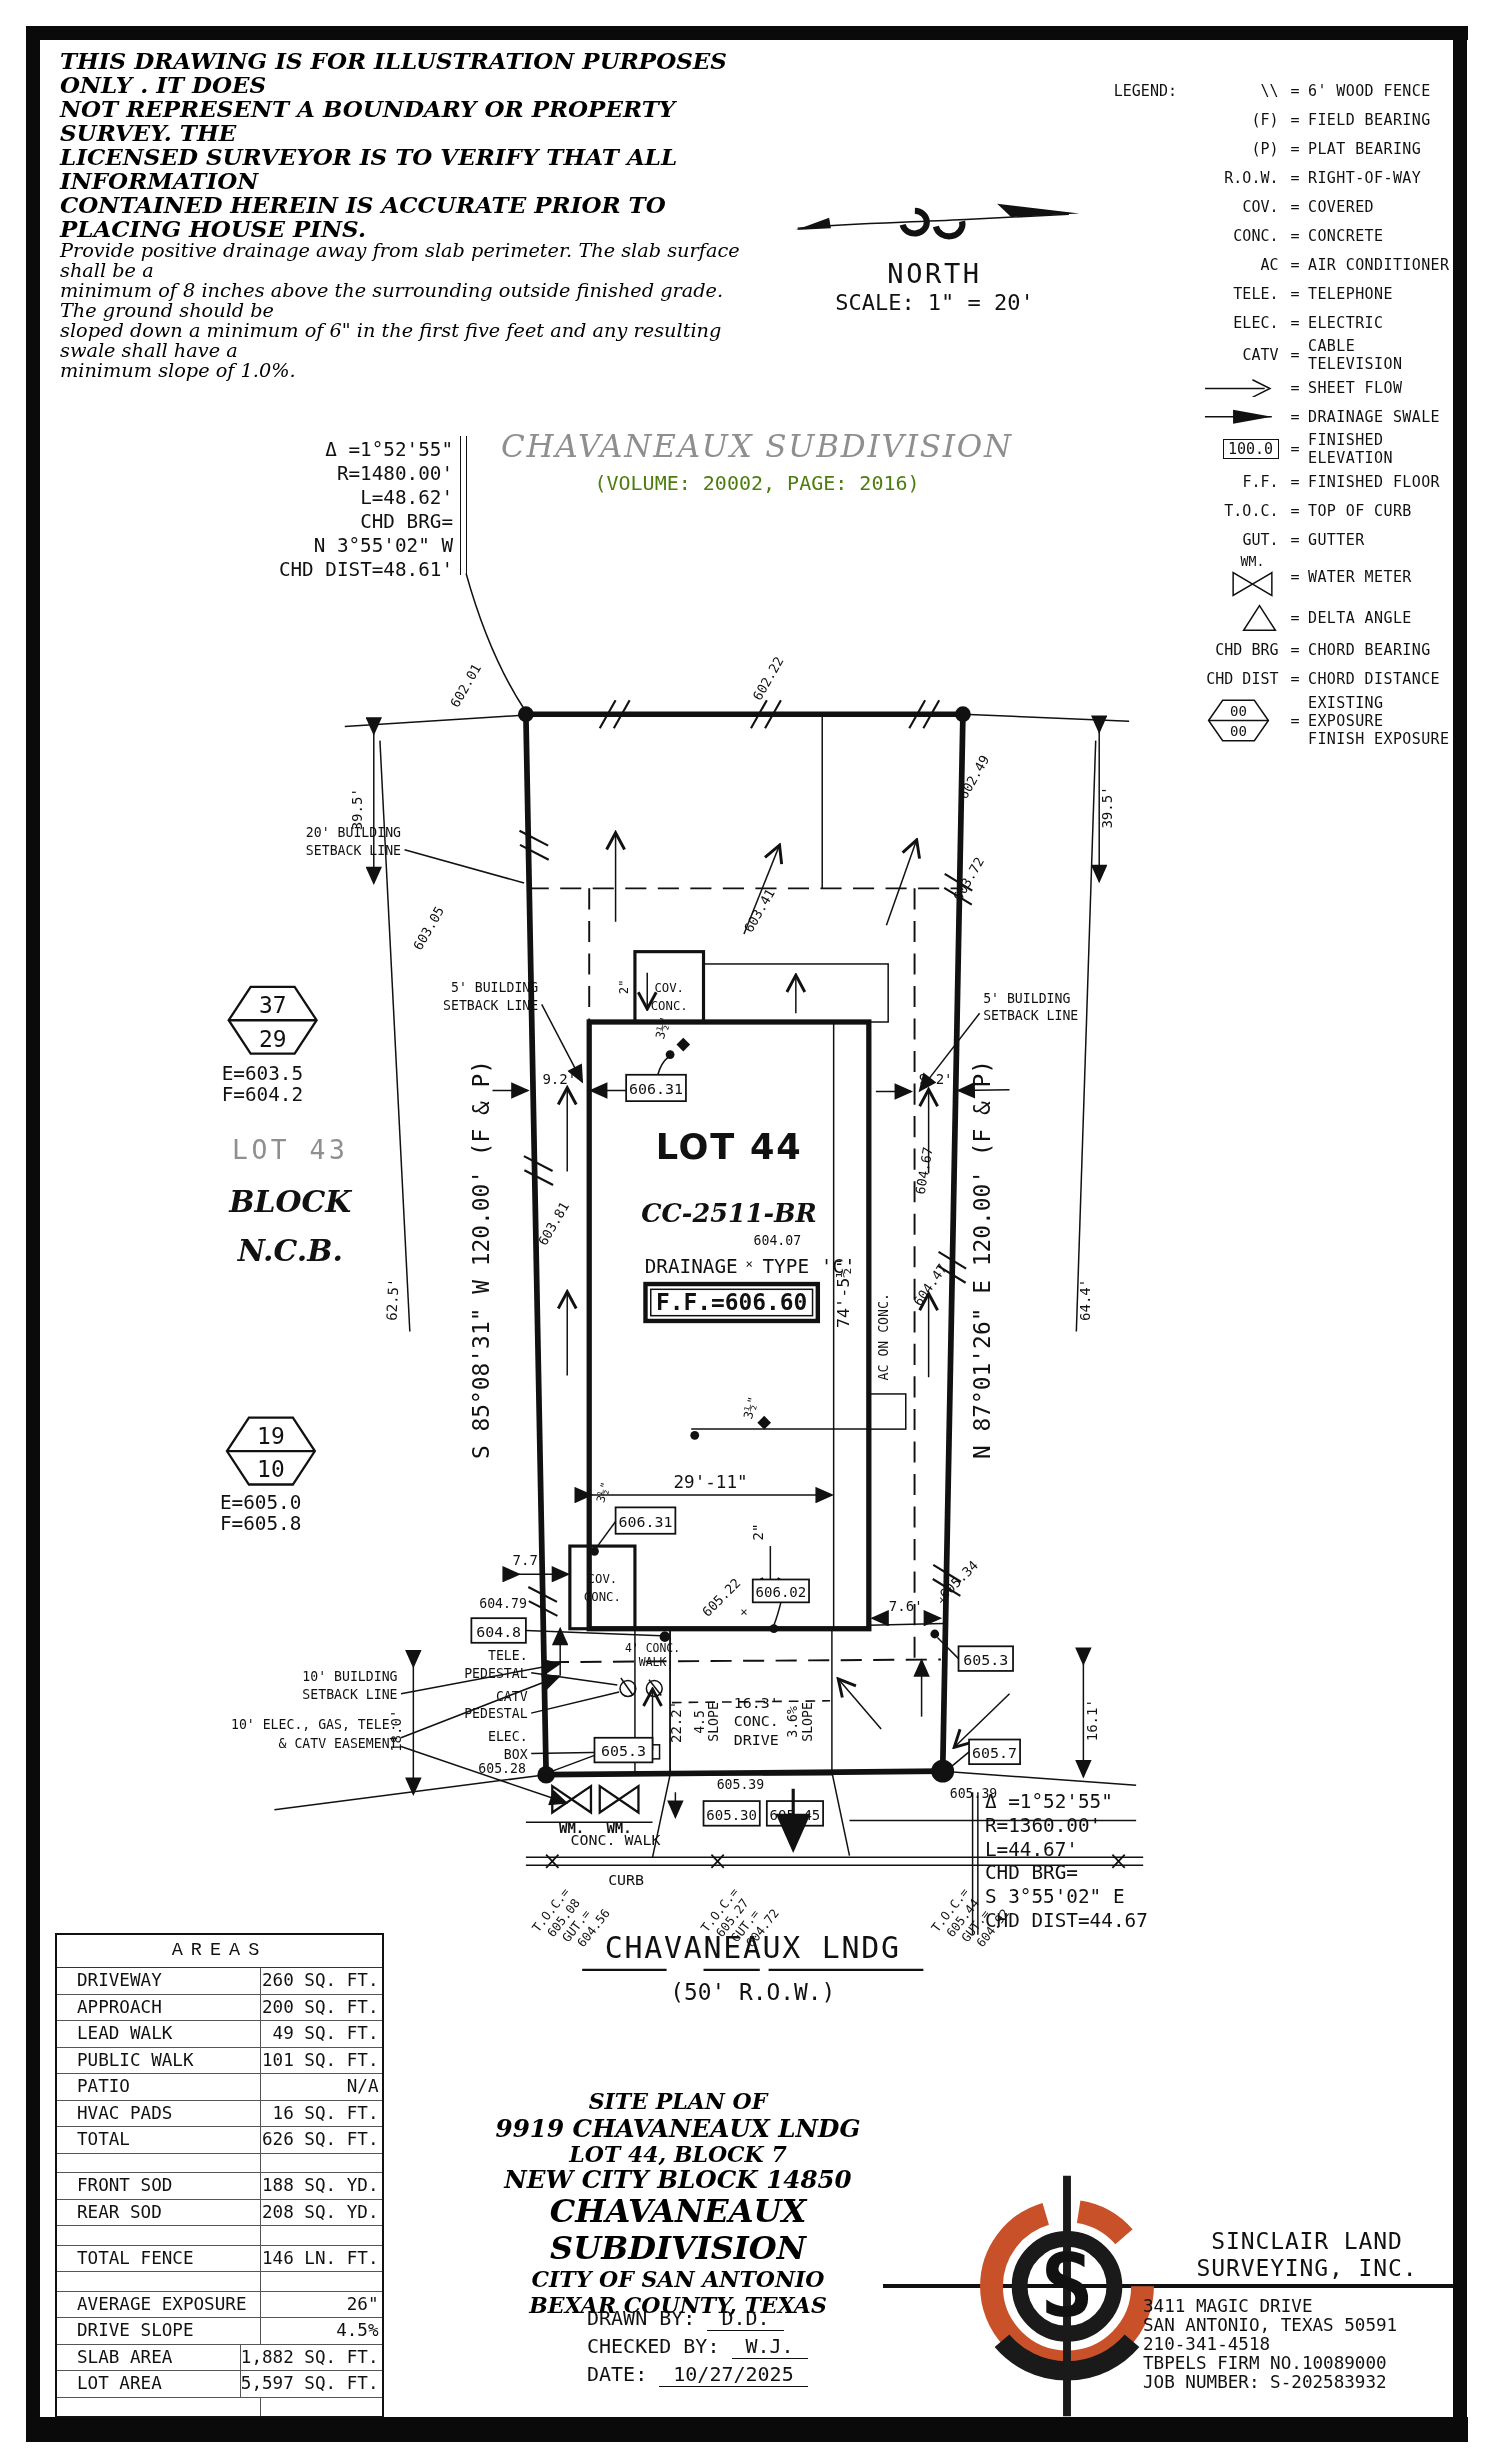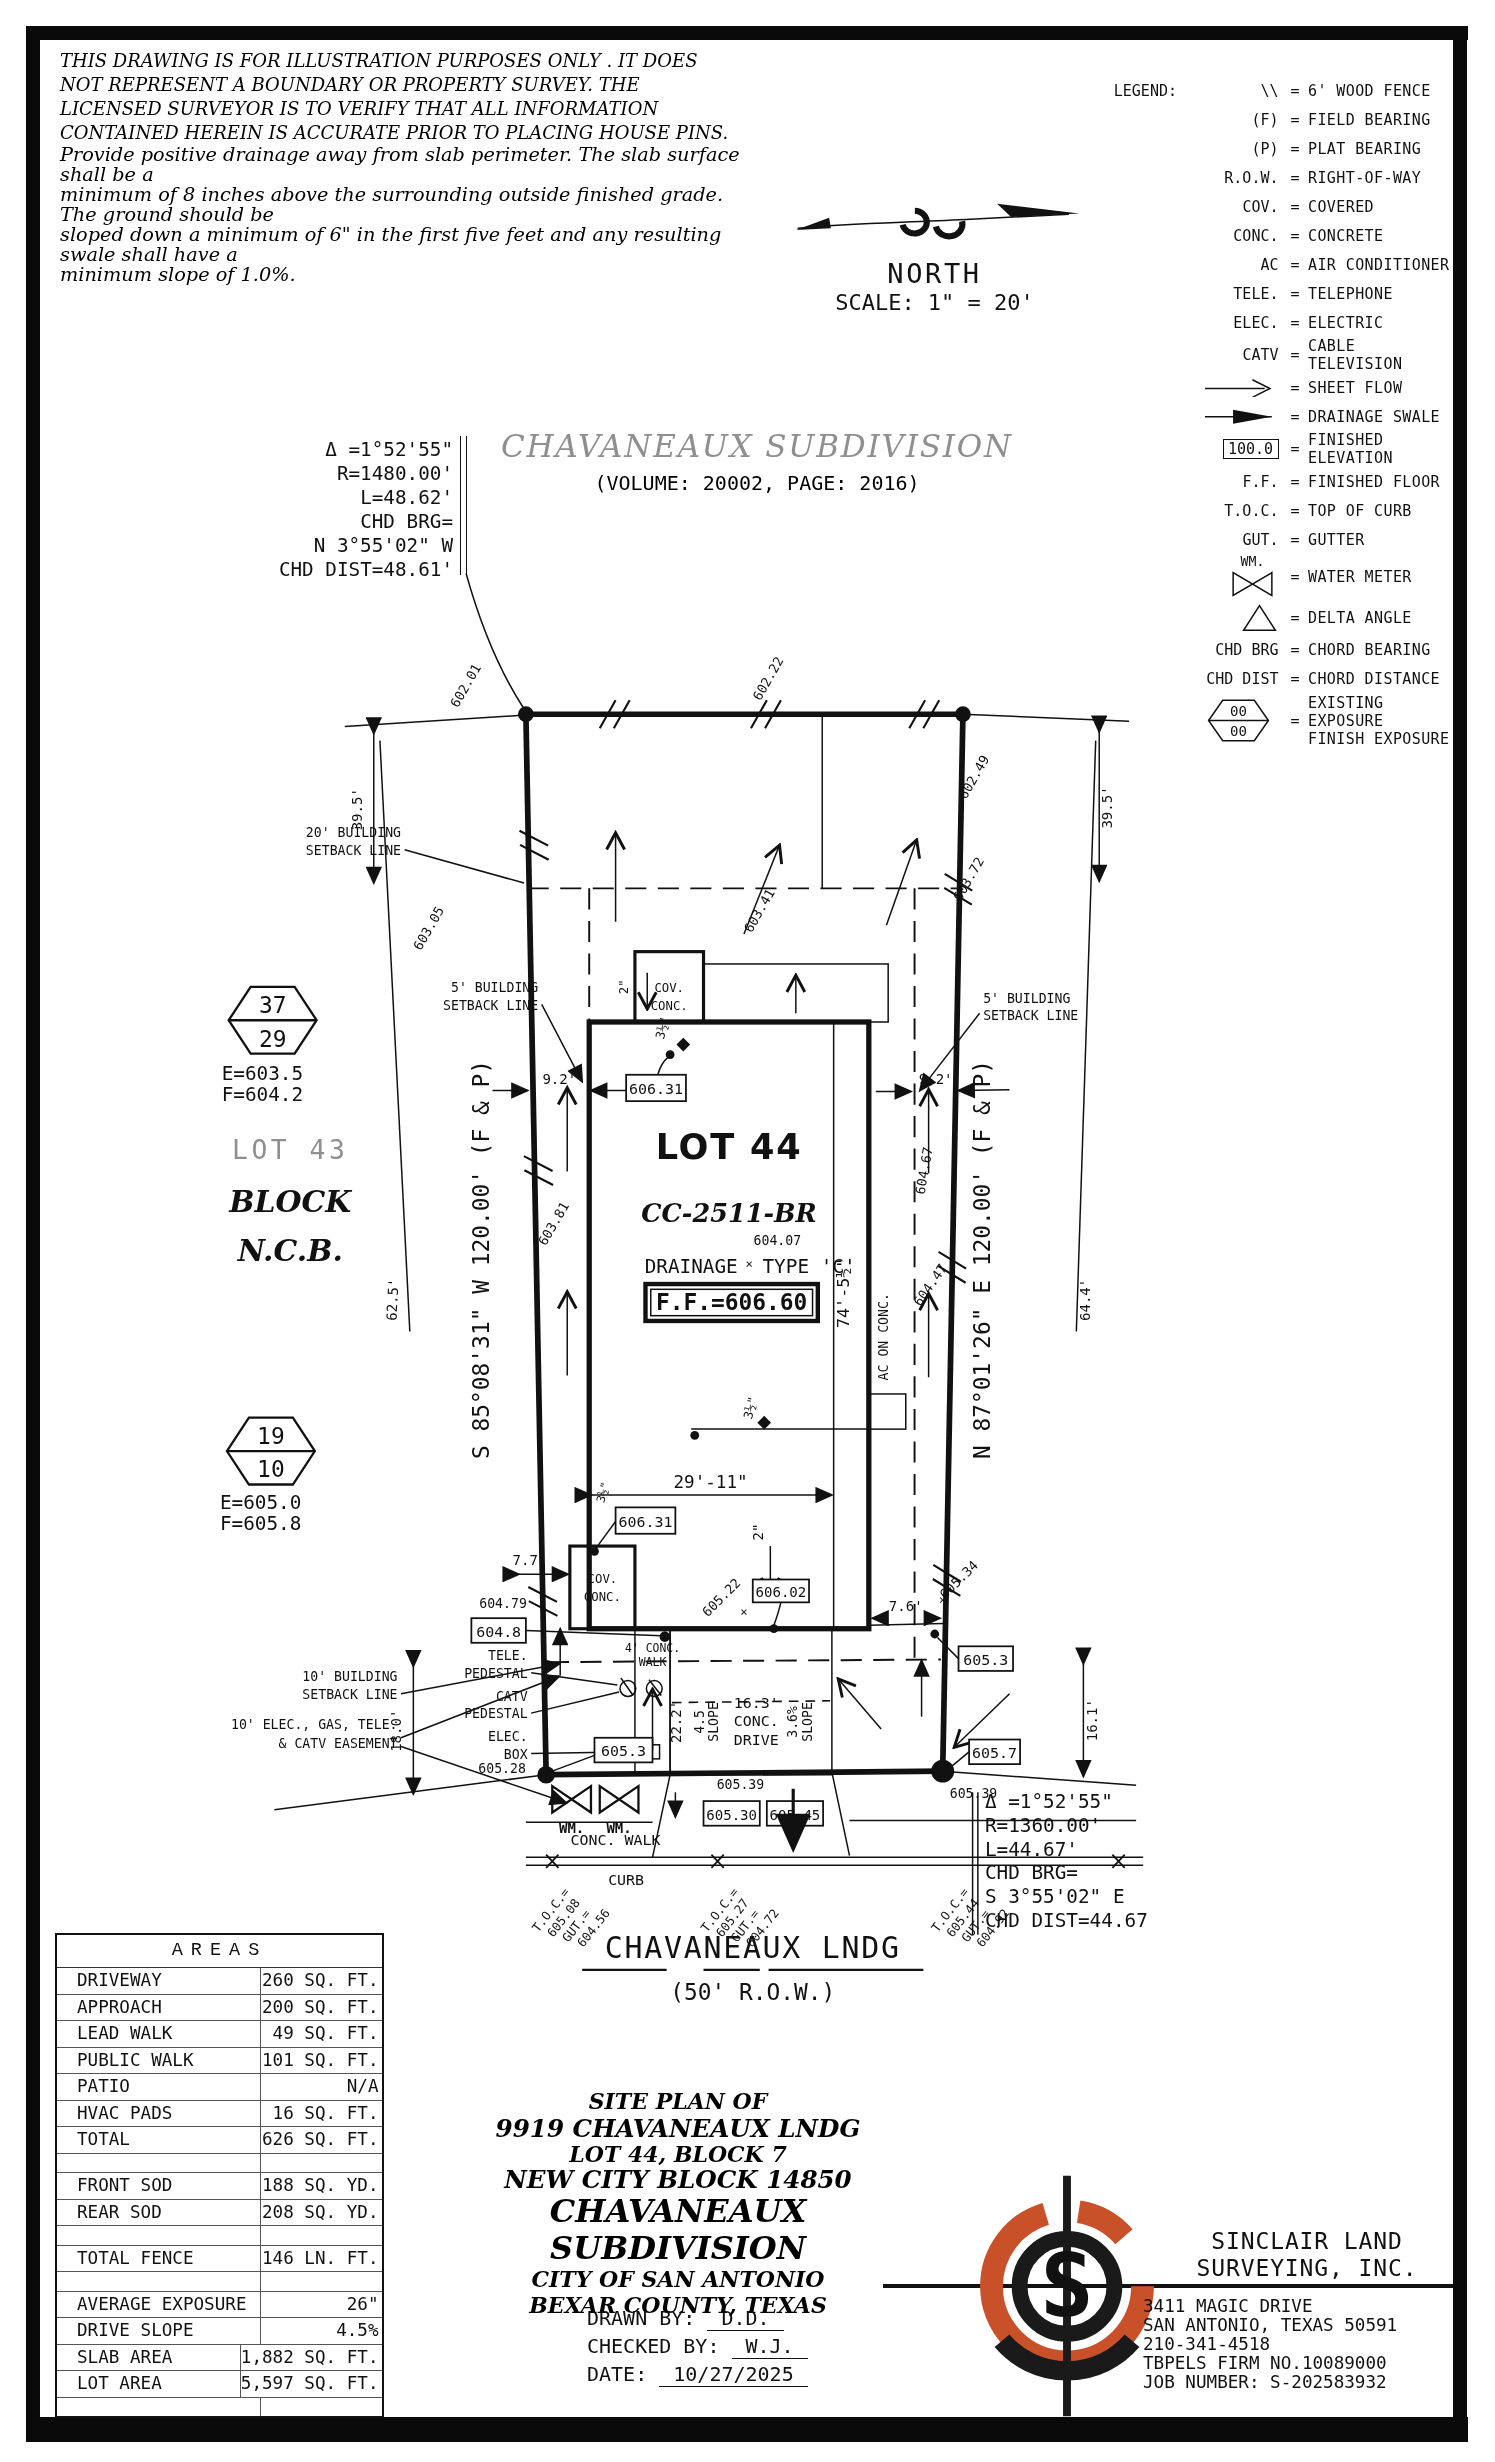--- a/index.html
+++ b/index.html
@@ -2,40 +2,40 @@
 <html style="font-size:14px"><head>
 <meta charset="utf-8">
 <style>
   html,body{margin:0;padding:0;background:#dedede}
   .page{position:relative;width:1495px;height:2462px;background:#fff;overflow:hidden;
         font-family:"DejaVu Sans Mono",monospace;color:#111}
   .abs{position:absolute}
   .bar{position:absolute;background:#0a0a0a}
   
   .disc{left:60px;top:49px;width:704px;font-family:"DejaVu Serif",serif;font-style:italic;color:#000}
-  .disc .big{font-size:18px;line-height:24px;font-weight:400}
+  .disc .big{font-size:23px;line-height:24px;font-weight:700}
   .disc .small{font-size:19.3px;line-height:20px}
   
   .north{left:785px;top:188px;width:299px;text-align:center}
   .north .nlbl{font-size:27px;letter-spacing:2.6px;margin-top:3.5px}
   .north .nscl{font-size:22px;margin-top:1.8px}
   
   .legend{left:1101px;top:76px;width:355px;font-size:15px}
   .lrow{display:flex;align-items:center;min-height:29px}
   .lrow .pre{width:76px;text-align:right;padding-right:3.5px}
   .lrow .sym{width:98px;text-align:right;padding-right:3.5px;display:flex;justify-content:flex-end;align-items:center}
   .lrow .eq{width:26px;text-align:center}
   .lrow .dsc{flex:1;letter-spacing:0.4px}
   .bx{border:1.8px solid #111;padding:0 4.4px}
   
   .curvenw{left:260px;top:438px;width:193px;text-align:right;font-size:19.3px;line-height:24px}
   .dline{left:460px;top:436px;height:139px;width:5.3px;border-left:1.8px solid #111;border-right:1.8px solid #111}
   .heading{left:489px;top:429px;width:536px;text-align:center}
   .heading .h1{font-family:"DejaVu Serif",serif;font-style:italic;color:#8f8f8f;font-size:31px;line-height:35px;letter-spacing:1.8px}
-  .heading .hv{font-size:20px;color:#000000;margin-top:7px}
+  .heading .hv{font-size:20px;color:#4d7c0f;margin-top:7px}
   
   .atable{left:55px;top:1933px;width:325px;border:2.6px solid #111;font-size:17.6px}
   .atitle{height:32px;line-height:32px;text-align:center;letter-spacing:8px;font-size:18.5px;border-bottom:1.8px solid #333;font-family:Liberation Mono, monospace}
   .arow{display:flex;border-bottom:1.8px solid #555;height:25.5px;line-height:24.6px}
   .arow.blank{height:18.5px}
   .arow:last-child{border-bottom:none}
   .arow .l{flex:1.55;padding-left:20px;border-right:1.8px solid #555;white-space:nowrap}
   .arow .v{flex:1;text-align:right;padding-right:3.5px;white-space:nowrap}
   
   .tblock{left:429px;top:2089px;width:498px;text-align:center;font-family:"DejaVu Serif",serif;font-style:italic;font-weight:bold;color:#000}

